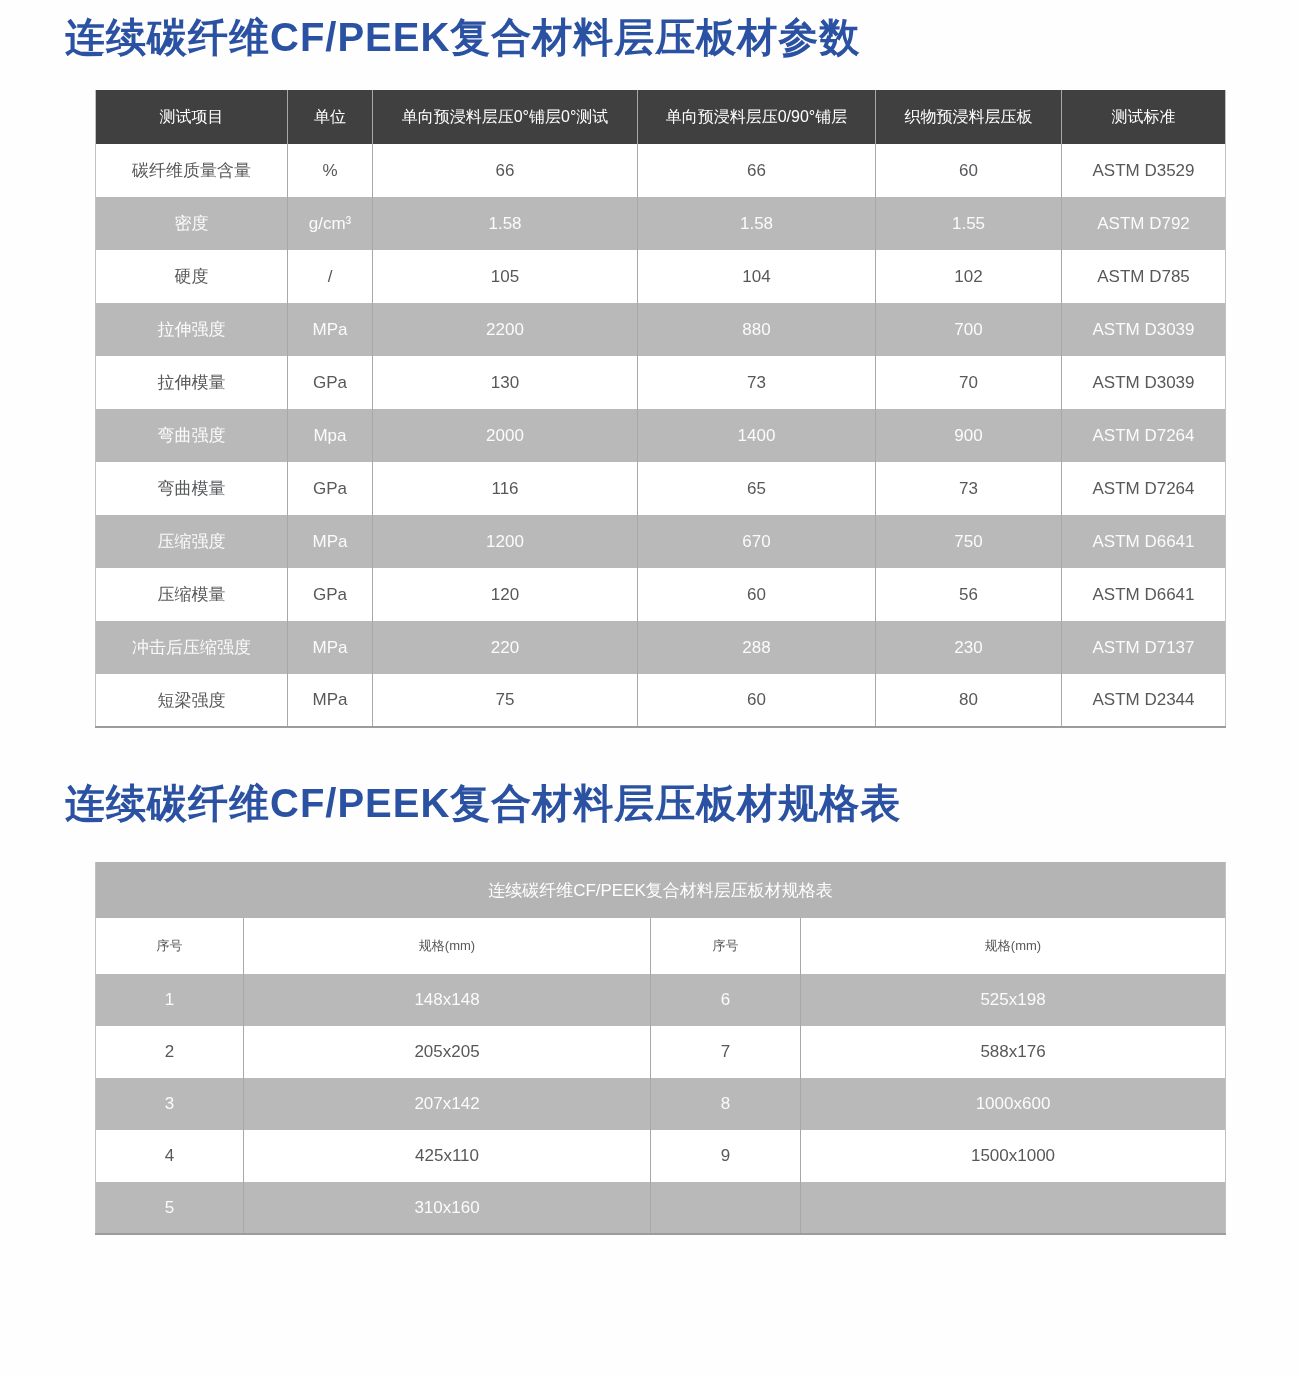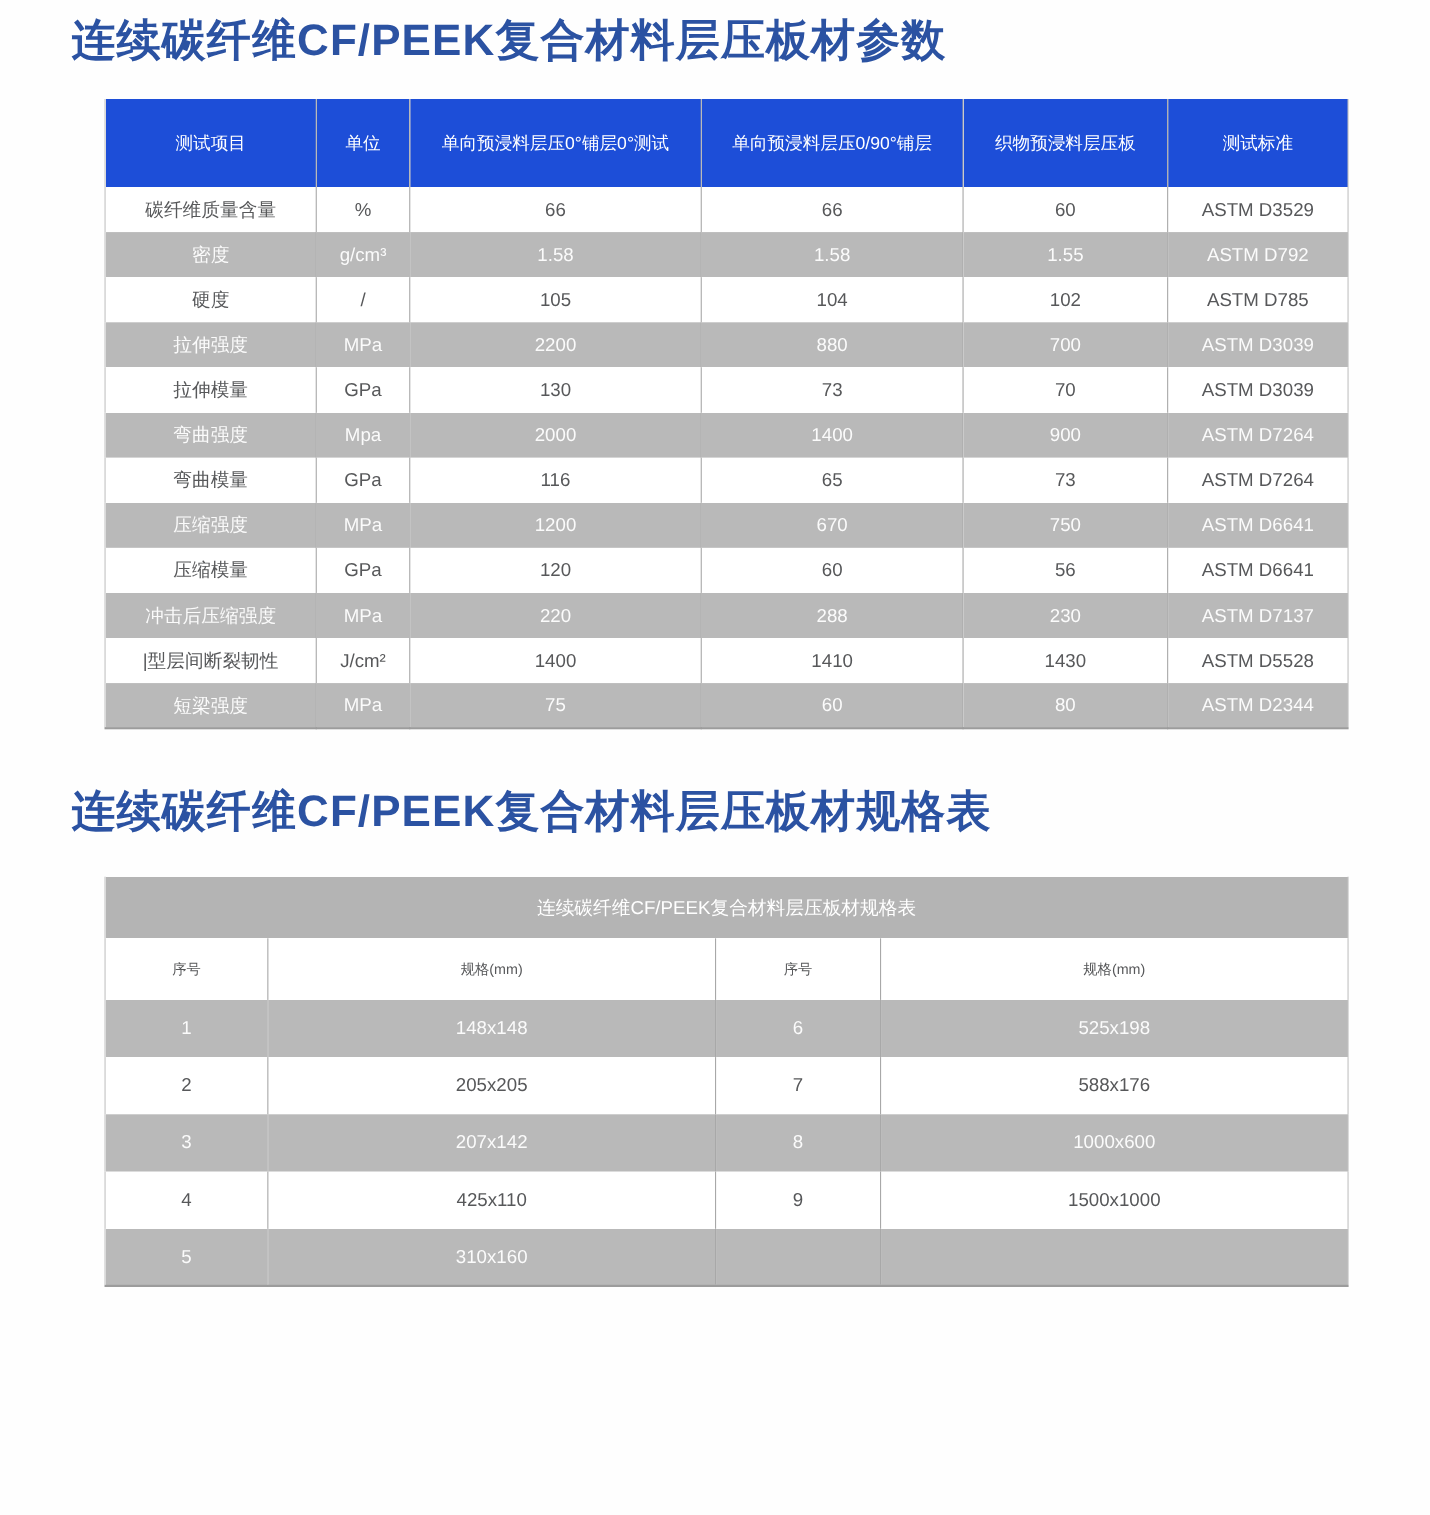--- a/index.html
+++ b/index.html
@@ -38,23 +38,23 @@
     border-right: 1px solid #a8a8a8;
     text-align: center;
     vertical-align: middle;
     padding: 0 6px;
     overflow: hidden;
     white-space: nowrap;
   }
   th:last-child, td:last-child { border-right: none; }
 
   
-  .params-table thead tr { height: 80px; background: #1d4ed8; }
+  .params-table thead tr { height: 54px; background: #404040; }
   .params-table thead th { color: #ffffff; font-weight: normal; font-size: 16px; }
-  .params-table tbody tr { height: 41px; background: #ffffff; }
+  .params-table tbody tr { height: 53px; background: #ffffff; }
   .params-table tbody tr:nth-child(even) { background: #b9b9b9; }
   .params-table tbody td { color: #57585a; font-size: 17px; }
   .params-table tbody tr:nth-child(even) td { color: #fbfbfb; }
 
   
   .specs-table thead tr.caption-row { height: 56px; background: #b4b4b4; }
   .specs-table th.caption-cell { color: #ffffff; font-weight: normal; font-size: 17px; border-right: none; }
   .specs-table thead tr.col-header-row { height: 56px; background: #ffffff; }
   .specs-table thead tr.col-header-row th { color: #57585a; font-weight: normal; font-size: 13px; }
   .specs-table tbody tr { height: 52px; background: #ffffff; }
@@ -163,28 +163,20 @@
         </tr>
         <tr>
           <td>冲击后压缩强度</td>
           <td>MPa</td>
           <td>220</td>
           <td>288</td>
           <td>230</td>
           <td>ASTM D7137</td>
         </tr>
         <tr>
-          <td>|型层间断裂韧性</td>
-          <td>J/cm²</td>
-          <td>1400</td>
-          <td>1410</td>
-          <td>1430</td>
-          <td>ASTM D5528</td>
-        </tr>
-        <tr>
           <td>短梁强度</td>
           <td>MPa</td>
           <td>75</td>
           <td>60</td>
           <td>80</td>
           <td>ASTM D2344</td>
         </tr>
       </tbody>
   </table>
 

